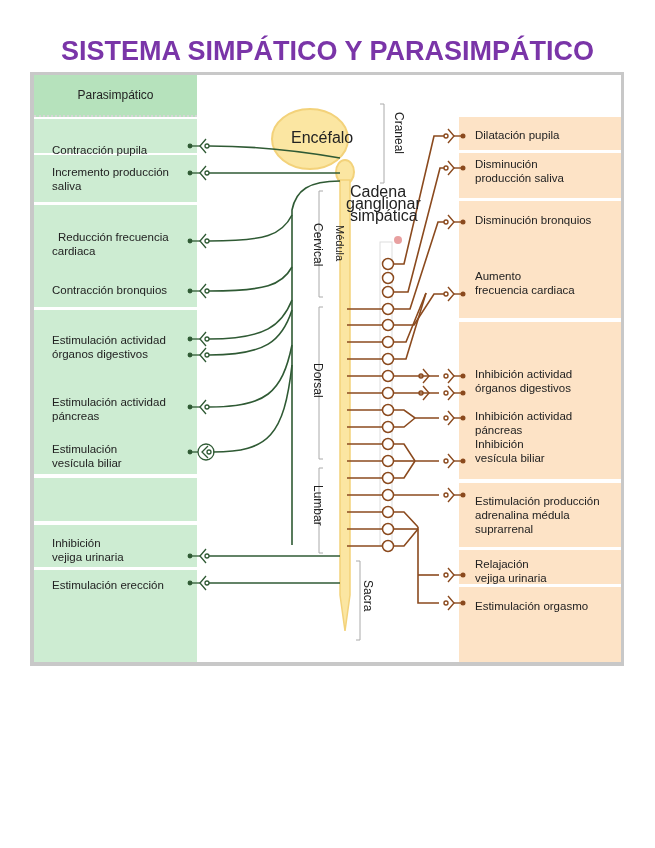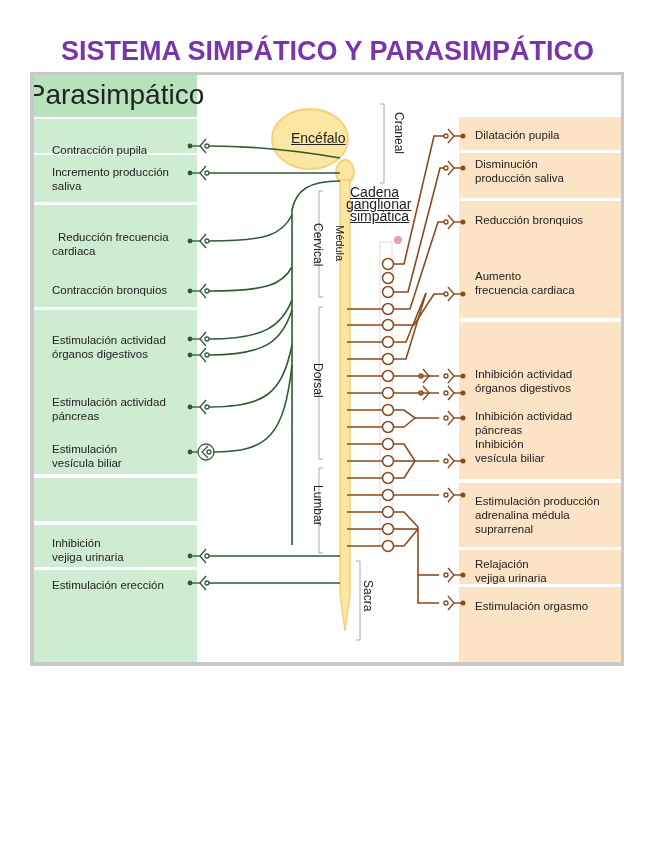--- a/index.html
+++ b/index.html
@@ -14,38 +14,38 @@
     background: #c8c8c8;
   }
   .inner {
     position: absolute; left: 34px; top: 75px; width: 587px; height: 587px;
     background: #ffffff; overflow: hidden;
   }
   .col-left { position: absolute; left: 0; top: 0; width: 163px; height: 587px; background: #ffffff; }
   .col-right { position: absolute; left: 425px; top: 0; width: 162px; height: 587px; background: #ffffff; }
   .head-left {
     position: absolute; left: 0; top: 0; width: 163px; height: 40px; background: #b6e2bc;
-    font-size: 28px; color: #222; display: flex; align-items: center; justify-content: center;
+    font-size: 12px; color: #222; display: flex; align-items: center; justify-content: center;
     border-bottom: 2px dotted #d6d6d6;
   }
   .head-right {
     position: absolute; left: 0; top: 0; width: 162px; height: 40px; background: #fbc9a0;
     font-size: 20px; color: #222; display: flex; align-items: center; justify-content: center;
   }
   .box-l { position: absolute; left: 0; width: 163px; background: #cdecd2; }
   .box-r { position: absolute; left: 0; width: 162px; background: #fde3c6; }
   .lbl {
     position: absolute; font-size: 11.5px; line-height: 14px; color: #222;
     font-family: "Liberation Sans", sans-serif;
   }
   svg.diagram { position: absolute; left: 0; top: 0; }
   .vlabel {
     position: absolute; font-size: 12px; color: #222; transform: rotate(90deg); transform-origin: left top; white-space: nowrap;
   }
-  .plain { position: absolute; font-size: 14px; color: #222; line-height: 12px; text-decoration: underline; }
+  .plain { position: absolute; font-size: 16px; color: #222; line-height: 12px; }
 </style>
 </head>
 <body>
 
 <div class="title">SISTEMA SIMPÁTICO Y PARASIMPÁTICO</div>
 
 <div class="frame"></div>
 <div class="inner">
 
   <div class="col-left">
@@ -80,21 +80,21 @@
     <div class="box-r" style="top:78px;height:45px"></div>
     <div class="box-r" style="top:126px;height:117px"></div>
     <div class="box-r" style="top:247px;height:157px"></div>
     <div class="box-r" style="top:408px;height:64px"></div>
     <div class="box-r" style="top:475px;height:34px"></div>
     <div class="box-r" style="top:512px;height:75px"></div>
 
     <div class="lbl" style="left:16px;top:53px">Dilatación pupila</div>
     <div class="lbl" style="left:16px;top:82px">Disminución</div>
     <div class="lbl" style="left:16px;top:96px">producción saliva</div>
-    <div class="lbl" style="left:16px;top:138px">Reducción bronquios</div>
+    <div class="lbl" style="left:16px;top:138px">Disminución bronquios</div>
     <div class="lbl" style="left:16px;top:194px">Aumento</div>
     <div class="lbl" style="left:16px;top:208px">frecuencia cardiaca</div>
     <div class="lbl" style="left:16px;top:292px">Inhibición actividad</div>
     <div class="lbl" style="left:16px;top:306px">órganos digestivos</div>
     <div class="lbl" style="left:16px;top:334px">Inhibición actividad</div>
     <div class="lbl" style="left:16px;top:348px">páncreas</div>
     <div class="lbl" style="left:16px;top:362px">Inhibición</div>
     <div class="lbl" style="left:16px;top:376px">vesícula biliar</div>
     <div class="lbl" style="left:16px;top:419px">Estimulación producción</div>
     <div class="lbl" style="left:16px;top:433px">adrenalina médula</div>

